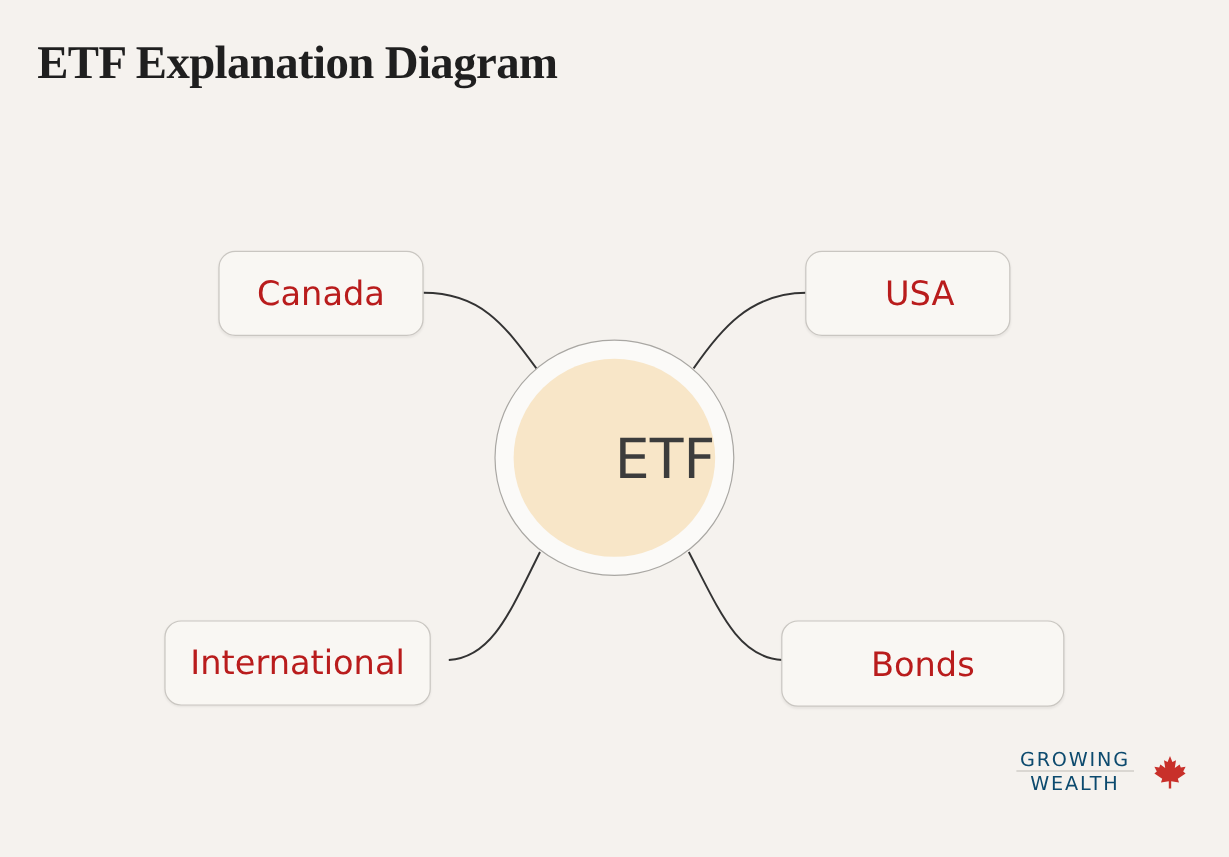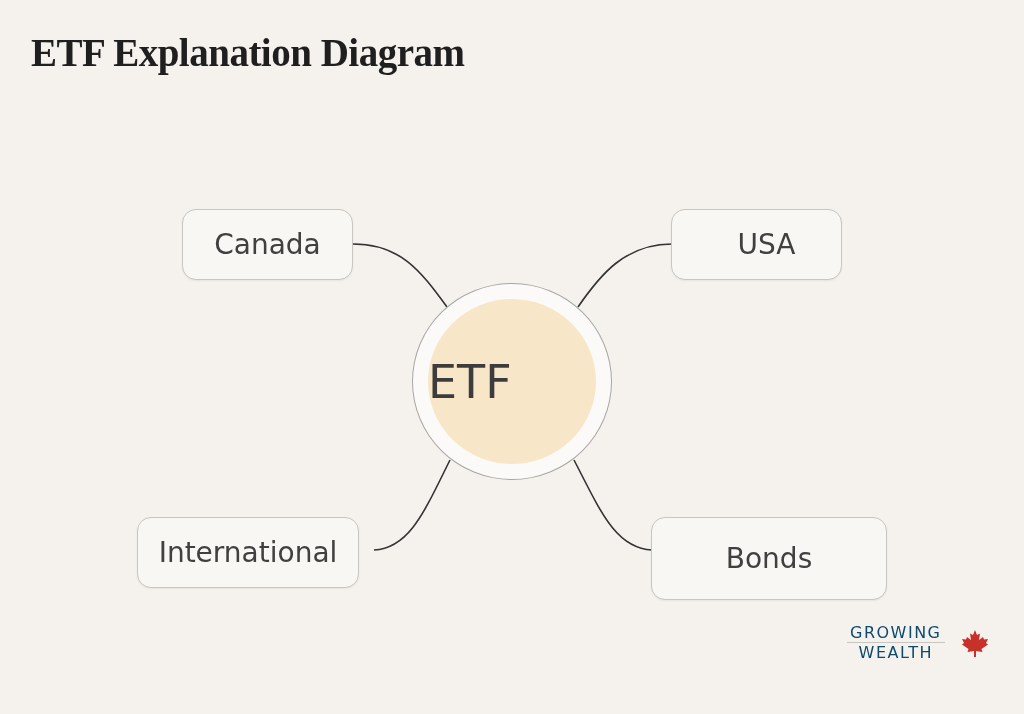--- a/index.html
+++ b/index.html
@@ -1,21 +1,21 @@
 <!DOCTYPE html>
 <html><head>
 <meta charset="utf-8">
 <style>
   html, body { margin:0; padding:0; }
   body { width:1024px; height:714px; background:#f5f2ee; position:relative; overflow:hidden; font-family:"DejaVu Sans", sans-serif; }
   .title { position:absolute; left:31px; top:30px; font-family:Liberation Serif, serif; font-weight:bold; font-size:39px; color:#1f1f1f; letter-spacing:-0.5px; margin:0; }
   svg.links { position:absolute; left:0; top:0; }
-  .node { position:absolute; background:#f9f7f3; border:1.5px solid #c9c6c1; border-radius:14px; display:flex; align-items:center; justify-content:center; font-size:28px; color:#404040; box-sizing:border-box; box-shadow:0 1px 2px rgba(0,0,0,0.06); }
+  .node { position:absolute; background:#f9f7f3; border:1.5px solid #c9c6c1; border-radius:14px; display:flex; align-items:center; justify-content:center; font-size:28px; color:#b91c1c; box-sizing:border-box; box-shadow:0 1px 2px rgba(0,0,0,0.06); }
   .center-outer { position:absolute; left:412px; top:283px; width:200px; height:197px; border-radius:50%; background:#fbfaf8; border:1.5px solid #a9a7a3; box-sizing:border-box; }
-  .center-inner { position:absolute; left:428px; top:299px; width:168px; height:165px; border-radius:50%; background:#f8e6c8; display:flex; align-items:center; justify-content:flex-start; font-size:46px; color:#3c3c3c; }
+  .center-inner { position:absolute; left:428px; top:299px; width:168px; height:165px; border-radius:50%; background:#f8e6c8; display:flex; align-items:center; justify-content:flex-end; font-size:46px; color:#3c3c3c; }
   .brand { position:absolute; left:850px; top:623px; text-align:center; font-family:"DejaVu Sans", sans-serif; color:#0c4a6e; font-size:16px; letter-spacing:1.5px; line-height:19px; }
   .brand .sep { height:1px; background:#c8c5c0; margin:0 -3px; }
   .leaf { position:absolute; left:960px; top:628px; width:30px; height:30px; }
 </style>
 </head>
 <body>
 
 <h1 class="title">ETF Explanation Diagram</h1>
 
 <svg class="links" width="1024" height="714">
@@ -27,21 +27,21 @@
 
 <div class="node" style="left:182px;top:209px;width:171px;height:71px;">
   <span>Canada</span>
 </div>
 <div class="node" style="left:671px;top:209px;width:171px;height:71px;padding-left:20px;">
   <span>USA</span>
 </div>
 <div class="node" style="left:137px;top:517px;width:222px;height:71px;">
   <span>International</span>
 </div>
-<div class="node" style="left:651px;top:517px;width:236px;height:83px;">
+<div class="node" style="left:651px;top:517px;width:236px;height:72px;">
   <span>Bonds</span>
 </div>
 
 <div class="center-outer"></div>
 <div class="center-inner">
   <span>ETF</span>
 </div>
 
 <div class="brand">
   <div>GROWING</div>

